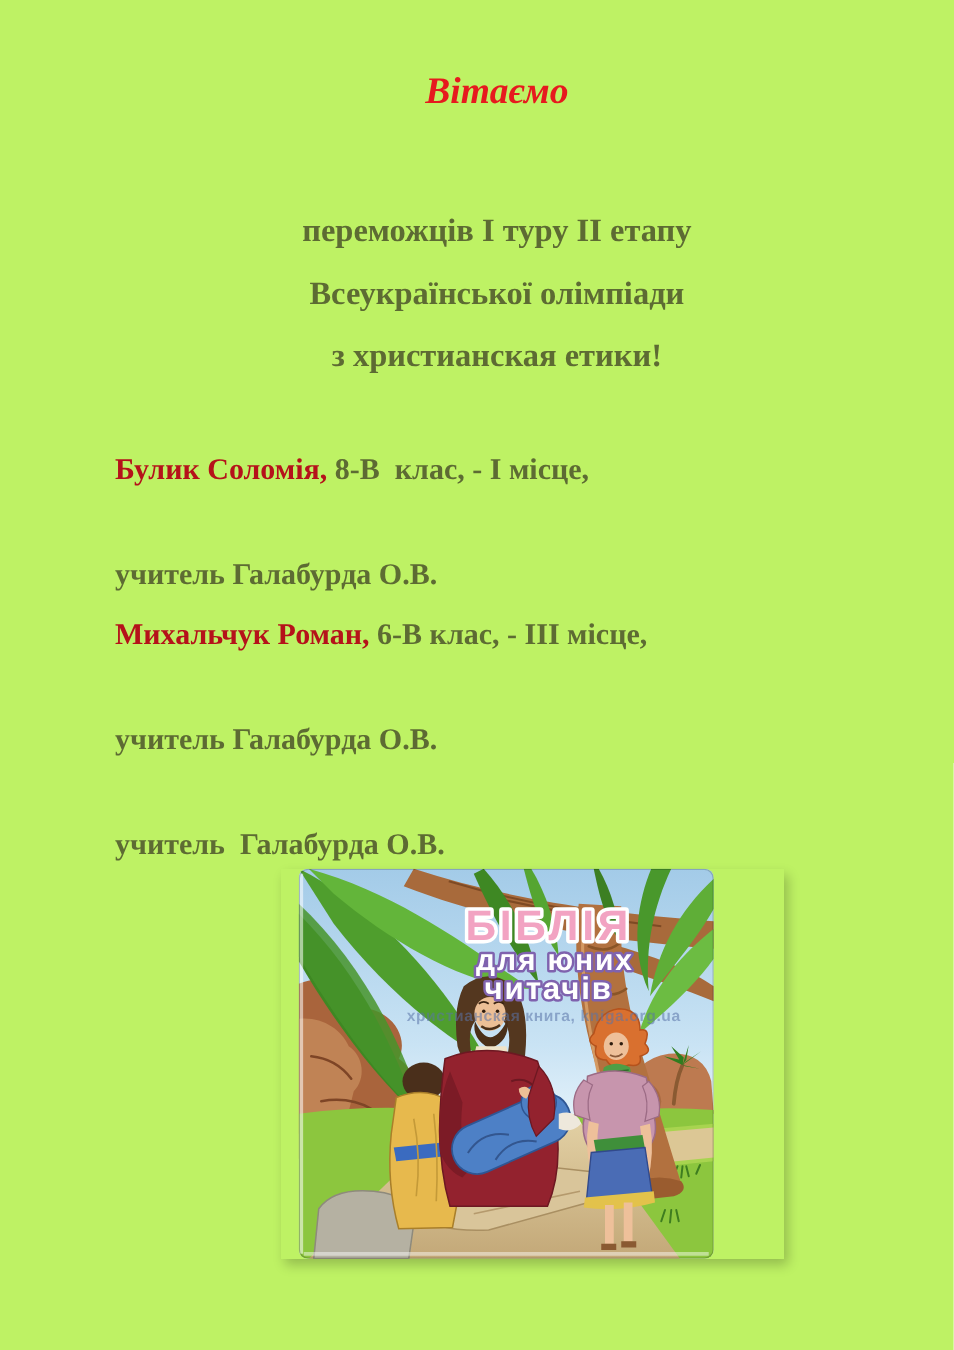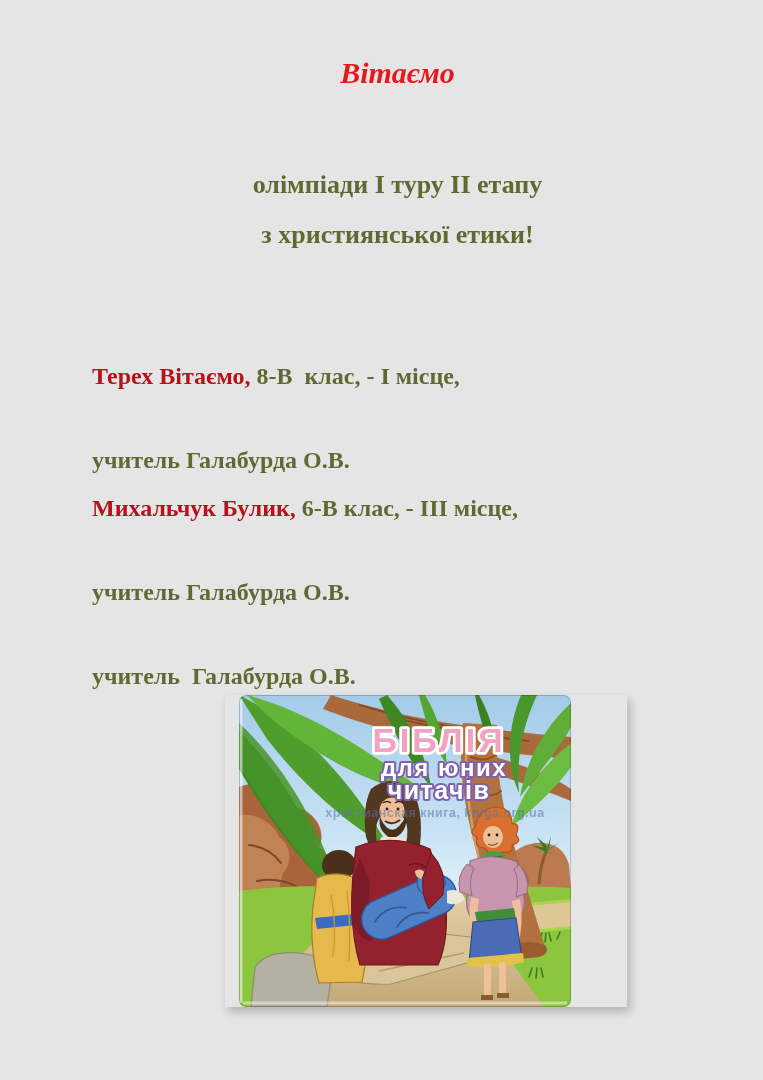--- a/index.html
+++ b/index.html
@@ -1,17 +1,17 @@
 <!DOCTYPE html>
 <html><head>
 <meta charset="utf-8">
 <style>
   html,body{margin:0;padding:0;background:#ffffff;}
   .doc{
-    position:relative;width:763px;height:1080px;background:#e5e5e5;
+    position:relative;width:763px;height:1080px;background:#bef264;
     overflow:hidden;font-family:"Liberation Serif","DejaVu Serif",serif;
   }
   .title-block{position:absolute;top:44px;left:92px;right:60px;text-align:center;}
   .t-line{
     font-style:italic;font-weight:700;font-size:30px;line-height:57px;
     color:#e61a1e;white-space:pre-wrap;
   }
   .subtitle-block{position:absolute;top:160px;left:92px;right:60px;text-align:center;}
   .s-line{font-weight:700;font-size:26px;line-height:50px;color:#5d6b33;white-space:pre-wrap;}
   .winners-block{position:absolute;top:352px;left:92px;right:30px;}
@@ -27,28 +27,29 @@
 </head>
 <body>
 
 <div class="doc">
 
   <div class="title-block">
     <div class="t-line">Вітаємо</div>
   </div>
 
   <div class="subtitle-block">
-    <div class="s-line">олімпіади І туру ІІ етапу</div>
-    <div class="s-line">з християнської етики!</div>
+    <div class="s-line">переможців І туру ІІ етапу</div>
+    <div class="s-line">Всеукраїнської олімпіади</div>
+    <div class="s-line">з христианская етики!</div>
   </div>
 
   <div class="winners-block">
-    <div class="w-line"><span class="w-name">Терех Вітаємо,</span><span class="w-details"> 8-В  клас, - І місце,</span></div>
+    <div class="w-line"><span class="w-name">Булик Соломія,</span><span class="w-details"> 8-В  клас, - І місце,</span></div>
     <div class="w-line w-teacher">учитель Галабурда О.В.</div>
-    <div class="w-line"><span class="w-name">Михальчук Булик,</span><span class="w-details"> 6-В клас, - ІІІ місце,</span></div>
+    <div class="w-line"><span class="w-name">Михальчук Роман,</span><span class="w-details"> 6-В клас, - ІІІ місце,</span></div>
     <div class="w-line w-teacher">учитель Галабурда О.В.</div>
     <div class="w-line w-teacher">учитель  Галабурда О.В.</div>
   </div>
 
   <div class="book">
     <svg width="332" height="312" viewBox="0 0 332 312" xmlns="http://www.w3.org/2000/svg">
       <defs>
         <linearGradient id="sky" x1="0" y1="0" x2="0" y2="1">
           <stop offset="0" stop-color="#a3cbe8"></stop>
           <stop offset="0.45" stop-color="#c9e3f4"></stop>

